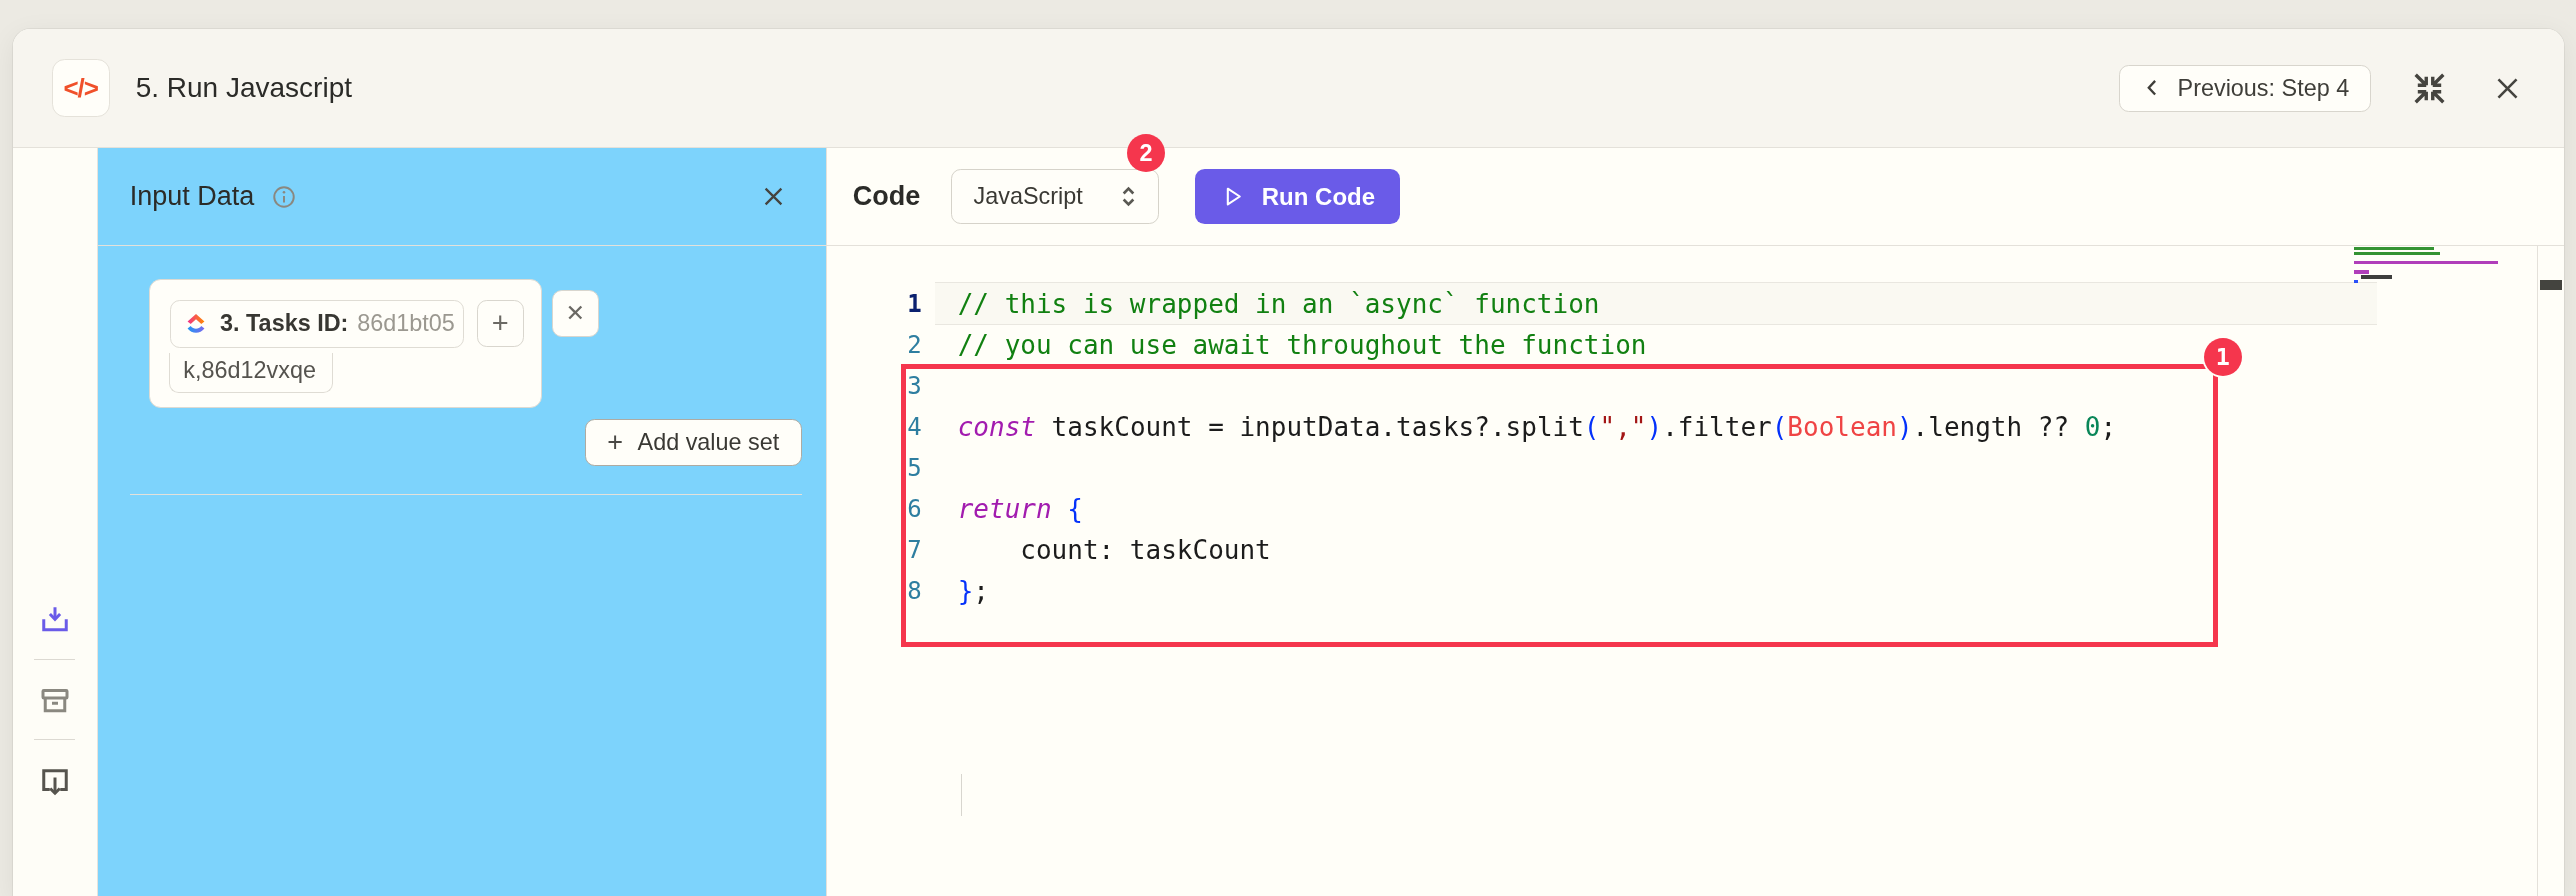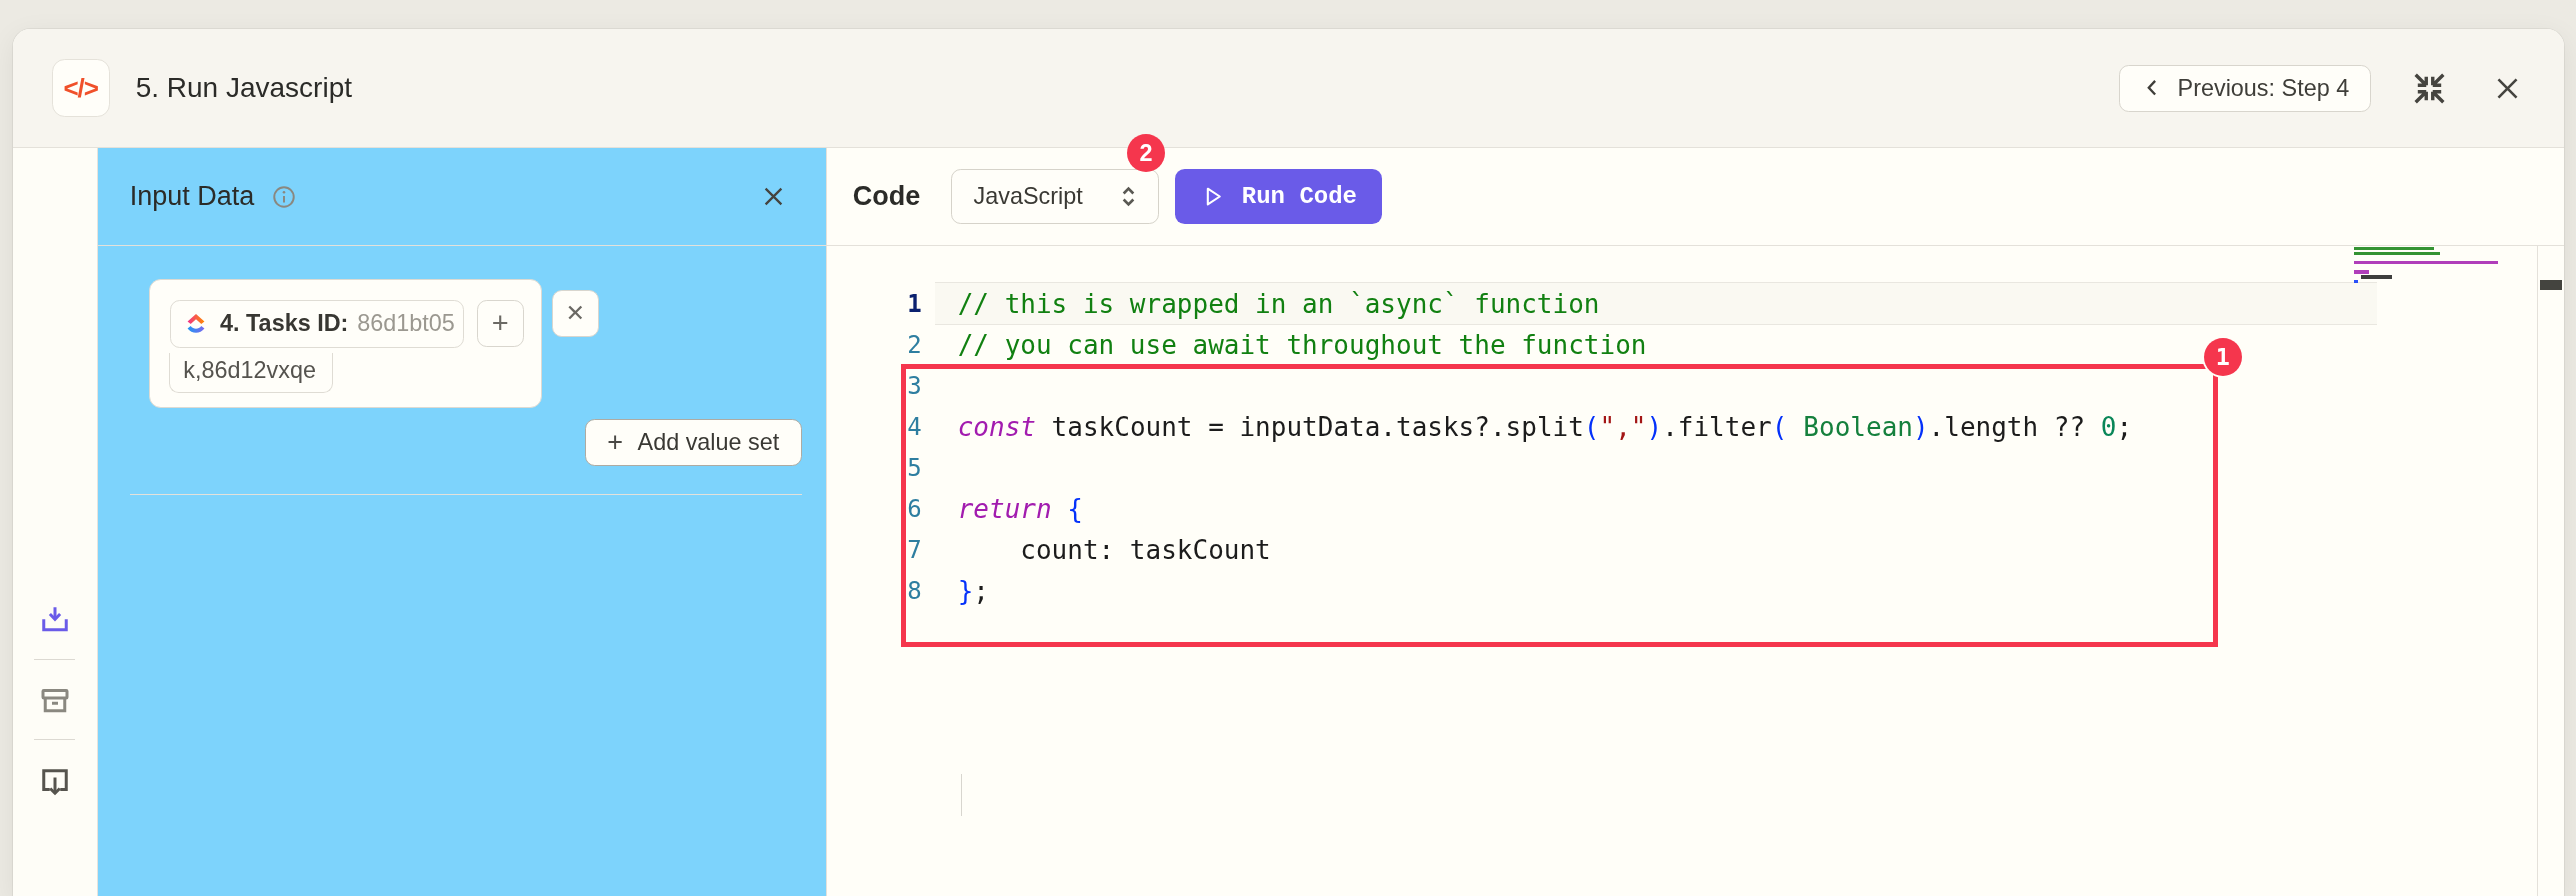--- a/index.html
+++ b/index.html
@@ -113,40 +113,40 @@
   }
   .lang-label { font-size:23.4px; font-weight:400; color:#3A3934; }
   .selector-icon { margin-left:auto; display:flex; }
   .badge {
     position:absolute; width:38px; height:38px; border-radius:50%;
     background:var(--red,#F5364D); color:#fff; font-size:23.4px; font-weight:700;
     display:flex; align-items:center; justify-content:center;
   }
   .lang-badge { top:-36px; right:-6.8px; }
   .run-btn {
-    margin-left:16px; height:55px; border:none; border-radius:9.7px;
+    margin-left:36px; height:55px; border:none; border-radius:9.7px;
     background:var(--accent,#6A5BE8); color:#fff; font-size:24px; font-weight:700;
-    font-family:Liberation Mono, monospace; display:flex; align-items:center; gap:16.6px; padding:5px 25px;
+    font-family:Liberation Sans, sans-serif; display:flex; align-items:center; gap:16.6px; padding:5px 25px;
     cursor:pointer;
   }
   .editor { position:relative; flex:1; overflow:hidden; font-family:"DejaVu Sans Mono", monospace; }
   .current-line {
     position:absolute; left:108px; top:36px; width:1442px; height:43px;
     background:#FAF9F2; border-top:1px solid #E9E7E0; border-bottom:1px solid #E9E7E0;
   }
   .code-lines { position:relative; padding-top:37px; }
   .code-line { display:flex; height:41px; align-items:center; }
   .ln { width:95px; flex:none; text-align:right; font-size:24px; color:#2E7EA0; }
   .ln.active { color:#0B216F; font-weight:bold; }
   .lt { padding-left:36px; white-space:pre; font-size:26px; color:#1C1C1C; }
   .tk-cm { color:#118011; }
   .tk-kw { color:#a21caf;font-style:italic; }
   .tk-br { color:#0431FA; }
   .tk-st { color:#A31515; }
-  .tk-ty { color:#15803d;margin-left:16px; }
+  .tk-ty { color:#ef4444; }
   .tk-nb { color:#098658; }
   .tk-df { color:#1C1C1C; }
   .indent-guide { position:absolute; left:134px; top:528px; height:42px; width:0; border-left:1px solid #D8D6CF; }
   .annotation-box {
     position:absolute; left:74px; top:118px; width:1317px; height:283px;
     border:5.8px solid var(--red,#F5364D); pointer-events:none;
   }
   .annotation-badge { left:1377px; top:92px; box-shadow:0 0 0 1.9px #FFFEF8; }
   .minimap { position:absolute; top:0; right:61px; width:149px; padding-top:1px; }
   .mini-bar { height:3.4px; margin-bottom:1.3px; background:currentColor; opacity:0.85; }
@@ -264,21 +264,21 @@
                       </linearGradient>
                       <linearGradient id="cuBot" x1="0" y1="0" x2="1" y2="0">
                         <stop offset="0" stop-color="#2097F3"></stop>
                           <stop offset="1" stop-color="#7B68EE"></stop>
                       </linearGradient>
                     </defs>
                     <path d="M4.2 9.6 L12 2.8 L19.8 9.6 L16.9 11.9 L12 7.6 L7.1 11.9 Z" fill="url(#cuTop)"></path>
                     <path d="M4.2 16.2 L7.1 13.9 C9.6 17.1 14.4 17.1 16.9 13.9 L19.8 16.2 C15.9 21.4 8.1 21.4 4.2 16.2 Z" fill="url(#cuBot)"></path>
                   </svg>
                 </span>
-                <span class="pill-label">4. Tasks ID:</span>
+                <span class="pill-label">3. Tasks ID:</span>
                 <span class="pill-value">86d1bt05</span>
               </div>
               <button class="plus-btn">+</button>
             </div>
             <span class="overflow-token">k,86d12vxqe</span>
           </div>
           <button class="remove-btn">✕</button>
         </div>
         <div class="add-row">
           <button class="add-btn">

